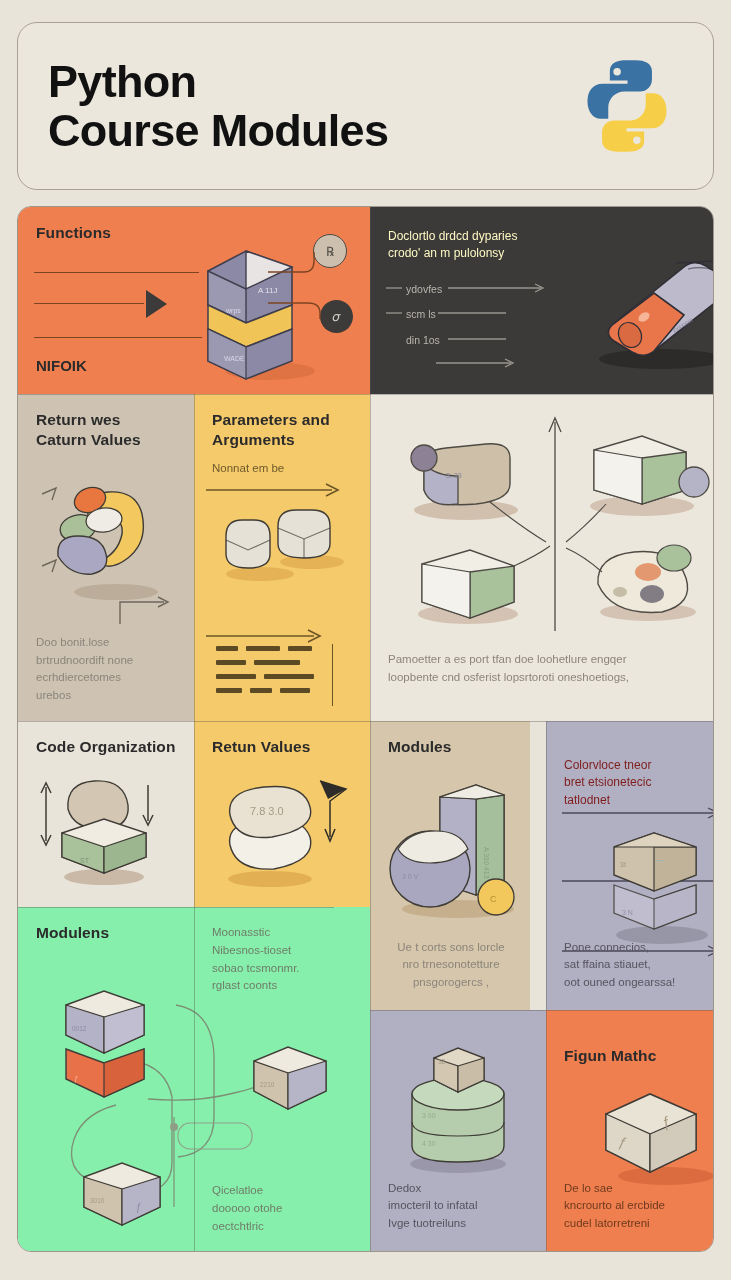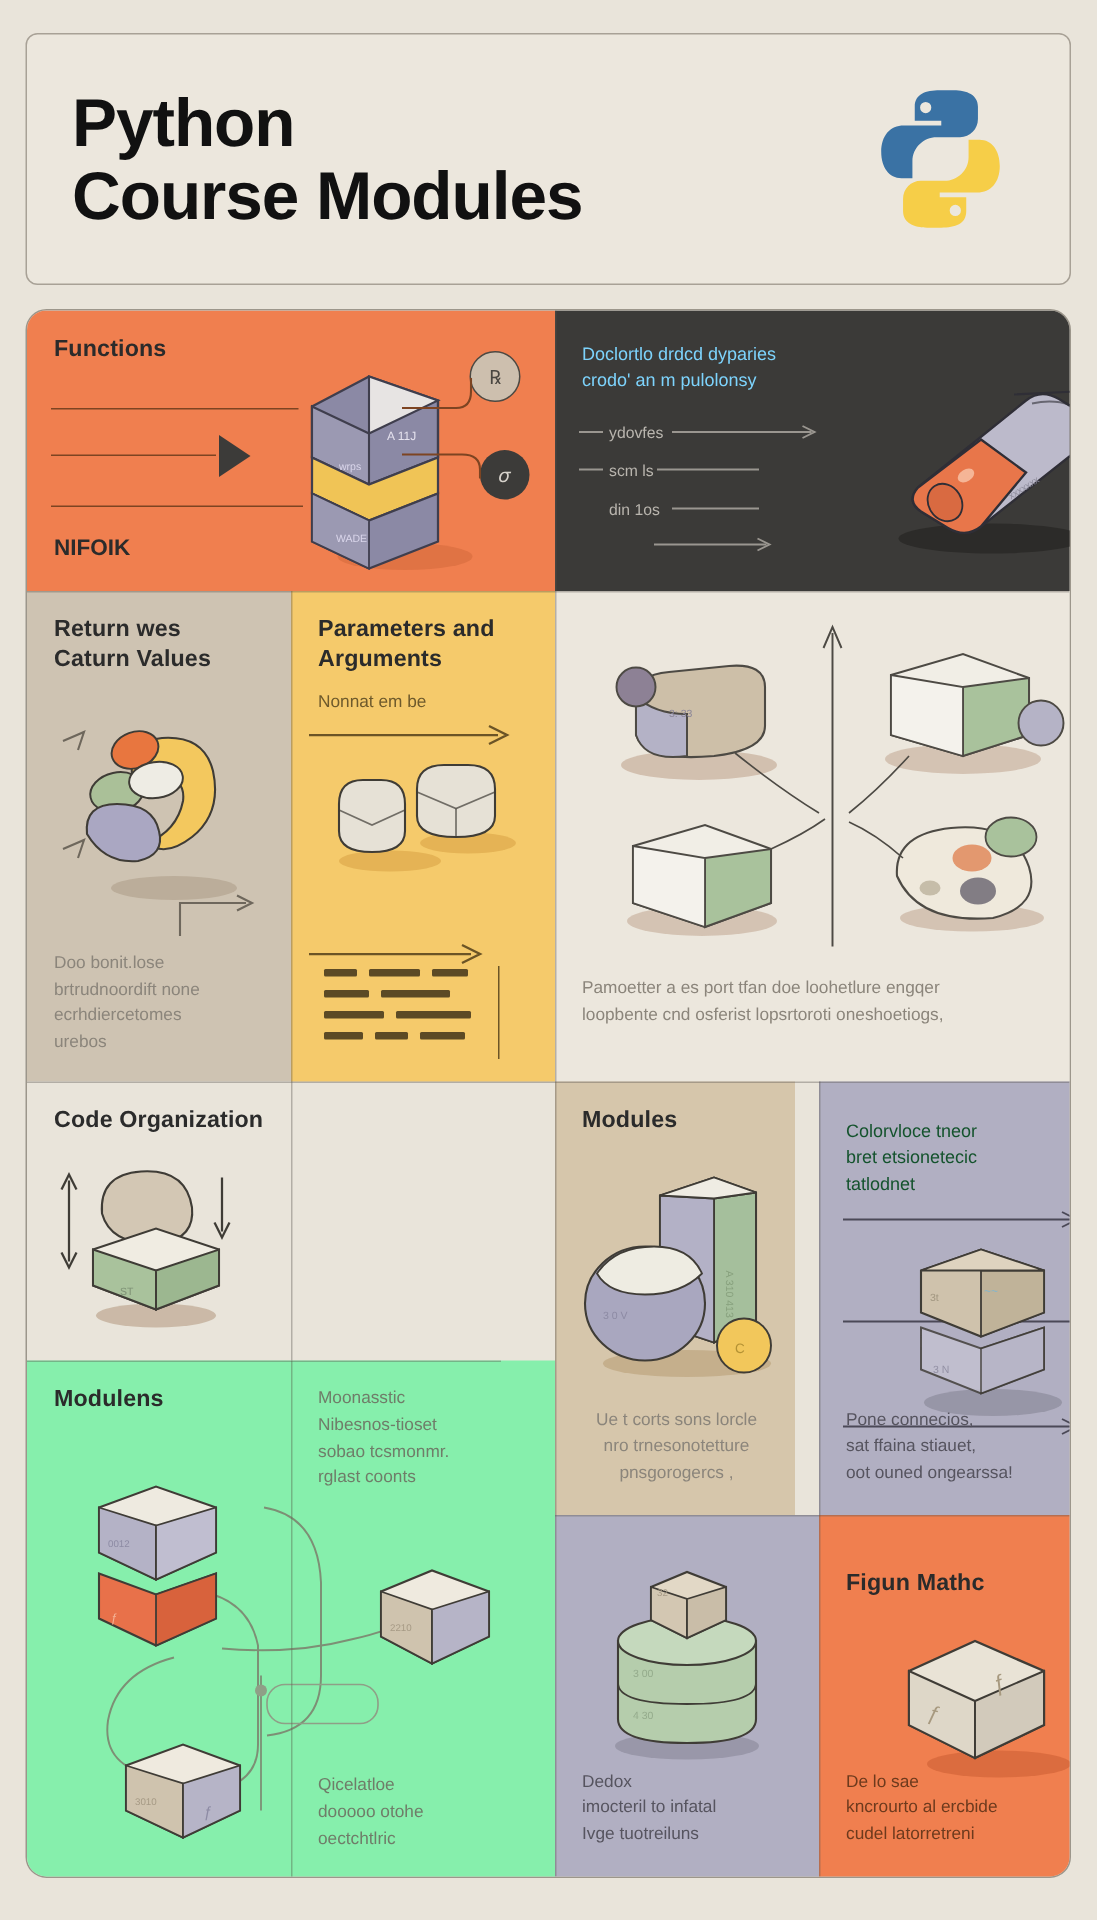--- a/index.html
+++ b/index.html
@@ -18,21 +18,21 @@
     height: 1280px;
     background: #e9e4da;
     padding: 22px 17px 26px 17px;
   }
 
   
   .header-card {
     position: relative;
     height: 168px;
     border: 1px solid #a8a196;
-    border-radius: 8px;
+    border-radius: 20px;
     background: #ece7dd;
     display: flex;
     align-items: center;
     justify-content: space-between;
     padding: 0 34px 0 30px;
   }
   .header-title {
     font-size: 45px;
     line-height: 1.10;
     font-weight: 700;
@@ -65,21 +65,21 @@
     font-weight: 600;
     color: #2b2b2b;
     letter-spacing: 0.1px;
   }
   .cell-subtitle {
     margin-top: 11px;
     font-size: 11.5px;
     color: #7d776d;
     line-height: 1.45;
   }
-  .cell-subtitle.light { color: #7dd3fc; }
+  .cell-subtitle.light { color: #fef9c3; }
   .cell-body {
     position: absolute;
     left: 18px;
     right: 16px;
     font-size: 11.5px;
     line-height: 1.55;
     color: #8b857b;
   }
   .cell-foot-left { bottom: 16px; }
   .cell-label-lower {
@@ -332,20 +332,31 @@
         <path d="M116 12 L116 48 M111 42 L116 52 L121 42" fill="none" stroke="#3f3c36" stroke-width="1.5"></path>
         <ellipse cx="72" cy="104" rx="40" ry="8" fill="#c0ab95" opacity="0.75"></ellipse>
         <path d="M36 36 Q34 10 62 8 Q92 6 96 32 Q98 52 76 56 Q42 58 36 36 Z" fill="#d3c7b4" stroke="#3f3c36" stroke-width="1.4"></path>
         <path d="M30 60 L72 46 L114 60 L114 84 L72 100 L30 84 Z" fill="#f0ece2" stroke="#3f3c36" stroke-width="1.4"></path>
         <path d="M30 60 L72 74 L72 100 L30 84 Z" fill="#a9c29c" stroke="#3f3c36" stroke-width="1.3"></path>
         <path d="M72 74 L114 60 L114 84 L72 100 Z" fill="#9cb790" stroke="#3f3c36" stroke-width="1.3"></path>
         <text x="48" y="90" fill="#7f9276" font-size="7" font-family="Liberation Sans, sans-serif">ST</text>
       </svg>
     </div>
 
+    <div class="cell bg-yellow" style="left:176px;top:514px;width:176px;height:186px;">
+      <div class="cell-title">Retun Values</div>
+      <svg class="art" style="left:18px;top:50px;" width="146" height="122" viewBox="0 0 146 122">
+        <path d="M108 10 L134 18 L118 30 L118 66 M113 58 L118 70 L123 58" fill="none" stroke="#2e2c28" stroke-width="1.5"></path>
+        <path d="M108 10 L134 18 L116 28 Z" fill="#2e2c28"></path>
+        <ellipse cx="58" cy="108" rx="42" ry="8" fill="#dda94c" opacity="0.8"></ellipse>
+        <path d="M18 74 Q14 52 50 48 Q90 44 98 66 Q104 90 62 98 Q24 100 18 74 Z" fill="#f3f0e8" stroke="#3f3c36" stroke-width="1.4"></path>
+        <path d="M18 44 Q14 20 52 16 Q92 12 98 36 Q104 58 60 66 Q24 70 18 44 Z" fill="#e9e2d3" stroke="#3f3c36" stroke-width="1.4"></path>
+        <text x="38" y="44" fill="#a79a86" font-size="11" font-family="Liberation Sans, sans-serif">7.8 3.0</text>
+      </svg>
+    </div>
 
     <div class="cell bg-tan" style="left:352px;top:514px;width:160px;height:289px;">
       <div class="cell-title">Modules</div>
       <svg class="art" style="left:10px;top:54px;" width="156" height="150" viewBox="0 0 156 150">
         <ellipse cx="78" cy="134" rx="56" ry="9" fill="#bda57f" opacity="0.7"></ellipse>
         <path d="M60 22 L96 10 L124 20 L124 108 L96 120 L60 108 Z" fill="#a9a7bf" stroke="#3f3c36" stroke-width="1.4"></path>
         <path d="M96 24 L124 20 L124 108 L96 120 Z" fill="#a5bf9c" stroke="#3f3c36" stroke-width="1.3"></path>
         <path d="M60 22 L96 24 L96 120 L60 108 Z" fill="#b3b1c6" stroke="#3f3c36" stroke-width="1.2"></path>
         <path d="M60 22 L96 10 L124 20 L96 24 Z" fill="#efece3" stroke="#3f3c36" stroke-width="1.2"></path>
         <text x="104" y="72" fill="#87a07d" font-size="7" font-family="Liberation Sans, sans-serif" transform="rotate(90 104 72)">A 310 413</text>
@@ -354,21 +365,21 @@
         <text x="22" y="104" fill="#8d8ba4" font-size="7" font-family="Liberation Sans, sans-serif">3 0 V</text>
         <circle cx="116" cy="122" r="18" fill="#f2c75b" stroke="#3f3c36" stroke-width="1.3"></circle>
         <text x="110" y="127" fill="#b49234" font-size="9" font-family="Liberation Sans, sans-serif">C</text>
       </svg>
       <div class="cell-body" style="bottom:18px;white-space:pre-line;text-align:center;">Ue t corts sons lorcle
 nro trnesonotetture
 pnsgorogercs ,</div>
     </div>
 
     <div class="cell bg-lav" style="left:528px;top:514px;width:203px;height:289px;">
-      <div class="cell-subtitle" style="margin-top:8px;color:#14532d;white-space:pre-line;font-size:12px;">Colorvloce tneor
+      <div class="cell-subtitle" style="margin-top:19px;color:#7f1d1d;white-space:pre-line;font-size:12px;">Colorvloce tneor
 bret etsionetecic
 tatlodnet</div>
 
       <svg class="art" style="left:10px;top:82px;" width="180" height="180" viewBox="0 0 180 180">
         <line x1="6" y1="10" x2="160" y2="10" stroke="#4b4957" stroke-width="1.3"></line>
         <path d="M152 5 L162 10 L152 15" fill="none" stroke="#4b4957" stroke-width="1.3"></path>
         <line x1="6" y1="78" x2="168" y2="78" stroke="#4b4957" stroke-width="1.3"></line>
         <line x1="6" y1="148" x2="160" y2="148" stroke="#4b4957" stroke-width="1.3"></line>
         <path d="M152 143 L162 148 L152 153" fill="none" stroke="#4b4957" stroke-width="1.3"></path>
         <ellipse cx="106" cy="132" rx="46" ry="9" fill="#8f8d9e" opacity="0.75"></ellipse>

